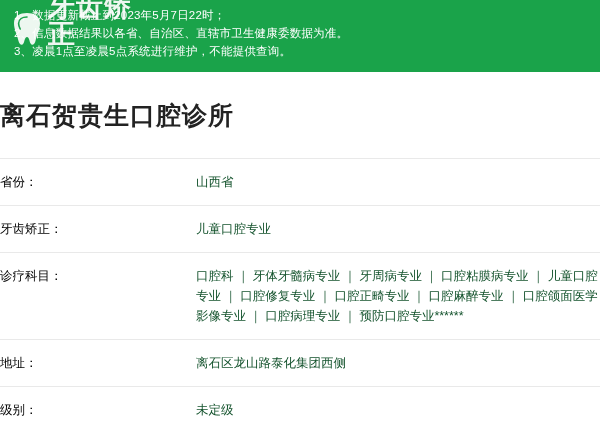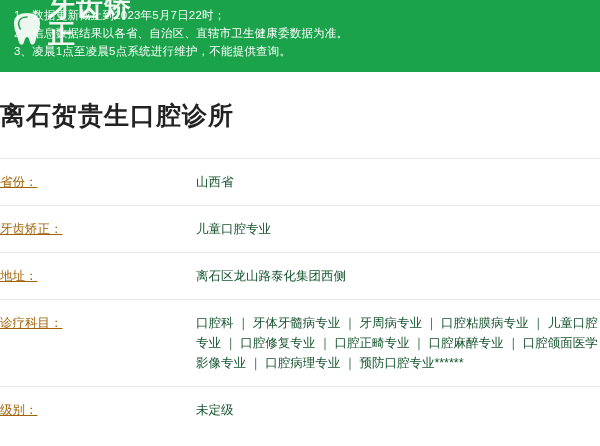--- a/index.html
+++ b/index.html
@@ -91,23 +91,22 @@
   }
   .info-table td {
     vertical-align: top;
     font-size: 12.5px;
     line-height: 20px;
     padding: 13px 0 13px 0;
   }
   .cell-label {
     width: 196px;
     padding-left: 10px;
-    color: #a16207;
+    color: #000000;
     white-space: nowrap;
-    text-decoration: underline;
   }
   .cell-value {
     padding-right: 14px;
     color: #14532d;
     word-break: break-word;
   }
   .dept-value {
     line-height: 21px;
   }
 </style>
@@ -144,26 +143,26 @@
   <tbody>
     <tr>
       <td class="cell-label">省份：</td>
       <td class="cell-value">山西省</td>
     </tr>
     <tr>
       <td class="cell-label">牙齿矫正：</td>
       <td class="cell-value">儿童口腔专业</td>
     </tr>
     <tr>
+      <td class="cell-label">诊疗科目：</td>
+      <td class="cell-value dept-value">口腔科 ｜ 牙体牙髓病专业 ｜ 牙周病专业 ｜ 口腔粘膜病专业 ｜ 儿童口腔专业 ｜ 口腔修复专业 ｜ 口腔正畸专业 ｜ 口腔麻醉专业 ｜ 口腔颌面医学影像专业 ｜ 口腔病理专业 ｜ 预防口腔专业******</td>
+    </tr>
+    <tr>
       <td class="cell-label">地址：</td>
       <td class="cell-value">离石区龙山路泰化集团西侧</td>
-    </tr>
-    <tr>
-      <td class="cell-label">诊疗科目：</td>
-      <td class="cell-value dept-value">口腔科 ｜ 牙体牙髓病专业 ｜ 牙周病专业 ｜ 口腔粘膜病专业 ｜ 儿童口腔专业 ｜ 口腔修复专业 ｜ 口腔正畸专业 ｜ 口腔麻醉专业 ｜ 口腔颌面医学影像专业 ｜ 口腔病理专业 ｜ 预防口腔专业******</td>
     </tr>
     <tr>
       <td class="cell-label">级别：</td>
       <td class="cell-value">未定级</td>
     </tr>
 
   </tbody>
 </table>
 
 </body></html>

